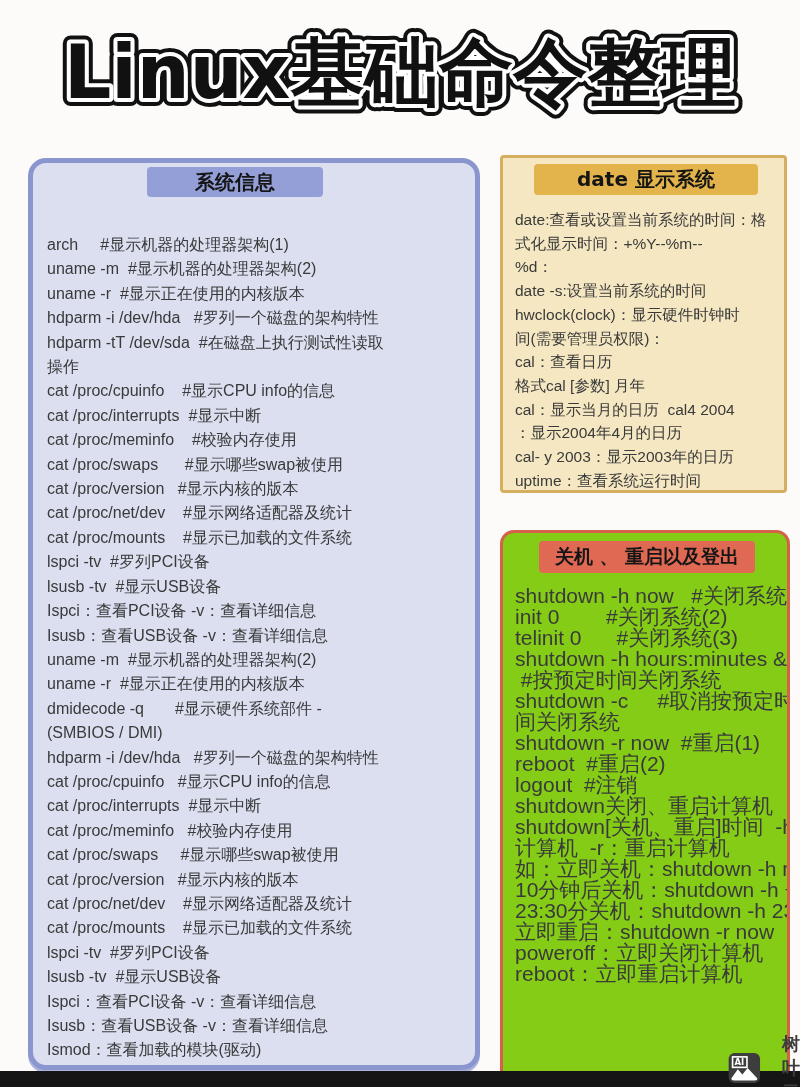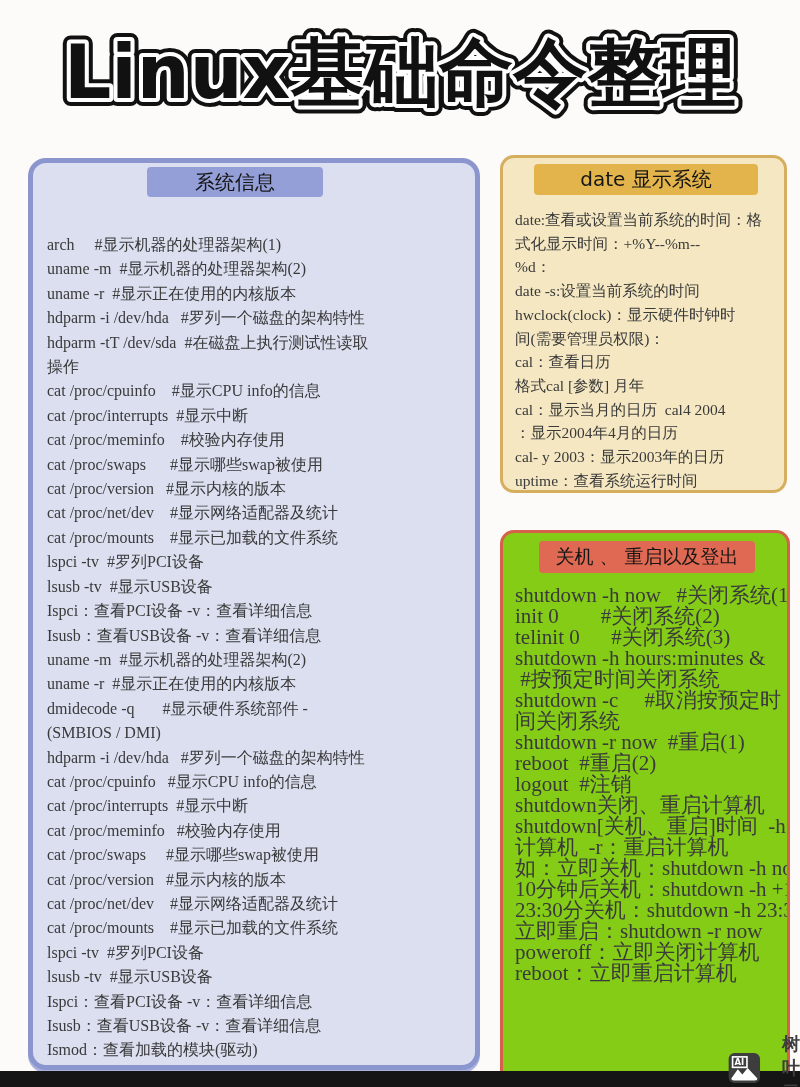--- a/index.html
+++ b/index.html
@@ -15,46 +15,46 @@
   .title-wrap svg{display:block;}
   .title-stroke-outer{fill:none;stroke:#111;stroke-width:16px;stroke-linejoin:round;}
   .title-stroke-inner{fill:none;stroke:#fff;stroke-width:8px;stroke-linejoin:round;}
   .title-fill{fill:#111;}
   .title-text{font-family:"DejaVu Sans","DejaVu Sans Mono",sans-serif;font-weight:bold;font-size:74px;}
   
   .panel{position:absolute;box-sizing:border-box;overflow:hidden;}
   .panel-tab{
     position:absolute;box-sizing:border-box;
     display:flex;align-items:center;justify-content:center;
-    font-weight:normal;color:#151515;
+    font-weight:bold;color:#151515;
     border-radius:4px;
   }
   .panel-body{
     position:absolute;
     white-space:pre;
     color:#3a3a3a;
-    font-family:Liberation Serif, serif;
+    font-family:Liberation Sans, sans-serif;
   }
   
   .panel-system{
     left:28px;top:158px;width:452px;height:912px;
     background:#dbdff0;border:5px solid #8b96cf;border-radius:18px;
     box-shadow:0 3px 0 #aab2de;
   }
   .panel-system .panel-tab{
     left:114px;top:4px;width:176px;height:30px;
     background:#949fd8;font-size:20px;
   }
   .panel-system .panel-body{
     left:14px;top:70px;font-size:16px;line-height:24.4px;
   }
   
   .panel-date{
     left:500px;top:155px;width:287px;height:338px;
-    background:#f4e7c1;border:3px solid #d5af5f;border-radius:14px;
+    background:#f4e7c1;border:3px solid #d5af5f;border-radius:4px;
   }
   .panel-date .panel-tab{
     left:31px;top:6px;width:224px;height:31px;
     background:#e3b44c;font-size:20px;
   }
   .panel-date .panel-body{
     left:12px;top:50px;font-size:15.5px;line-height:23.7px;
   }
   
   .panel-shutdown{

